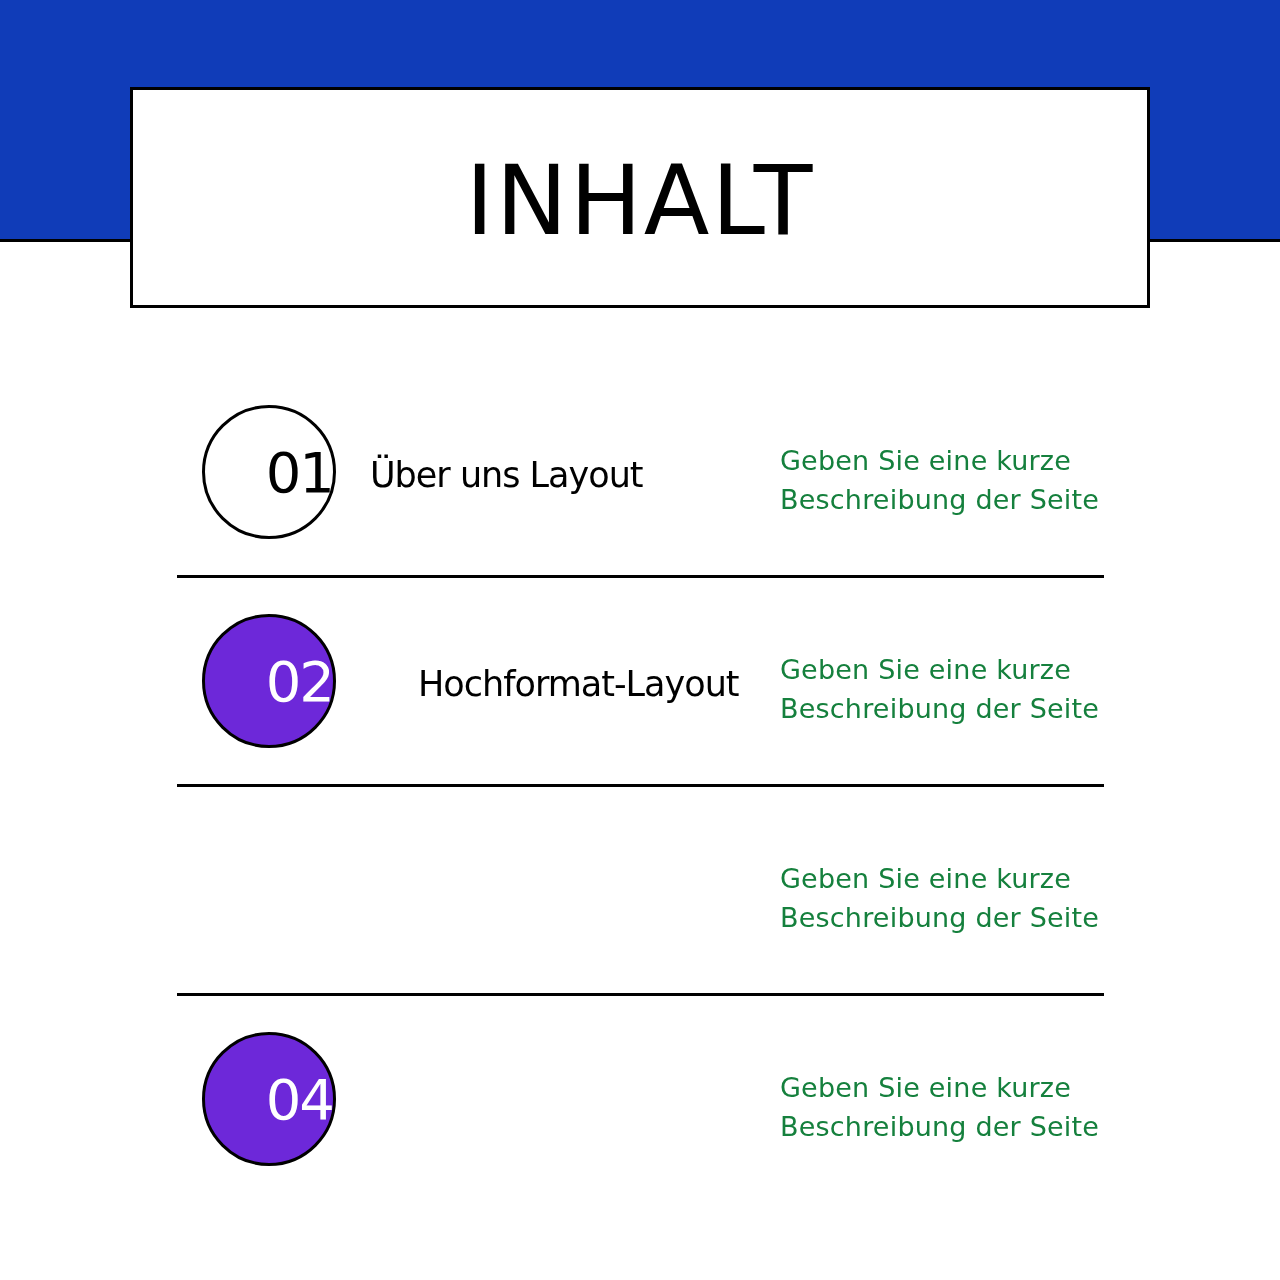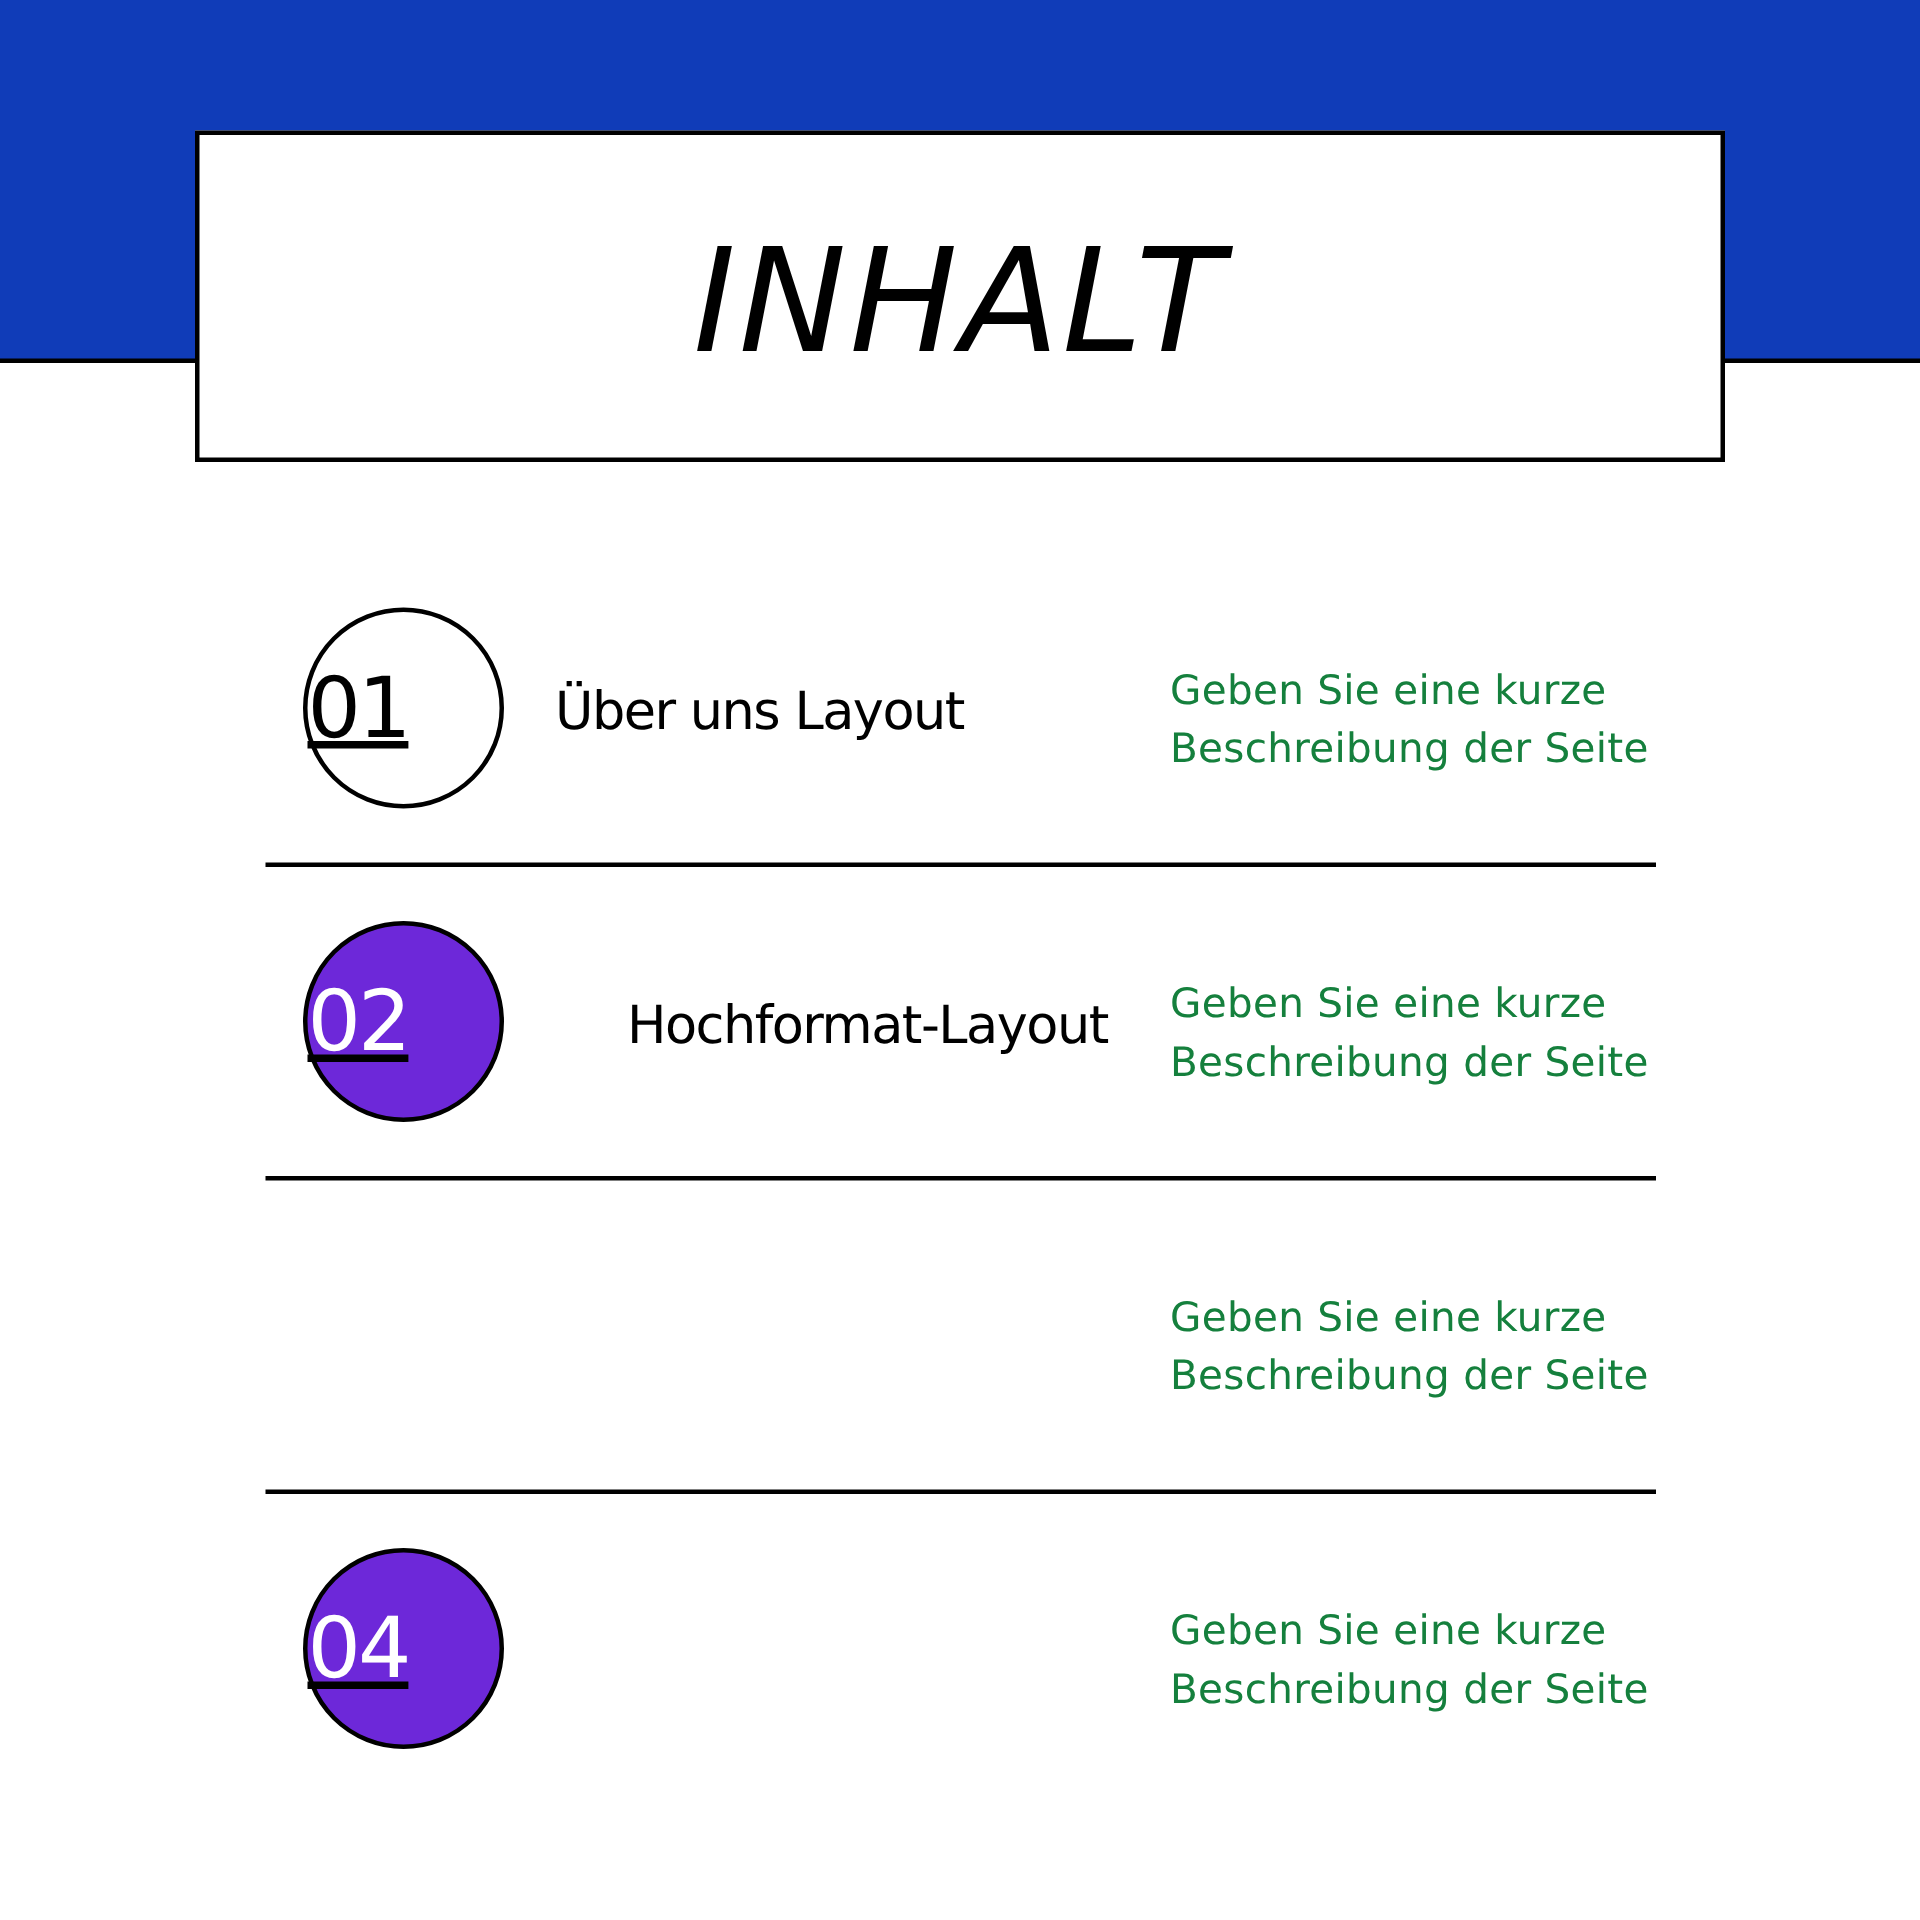--- a/index.html
+++ b/index.html
@@ -1,21 +1,21 @@
 <!DOCTYPE html>
 <html><head>
   <meta charset="utf-8">
   <style>
     html, body { margin:0; padding:0; }
     body { width:1280px; height:1280px; background:#ffffff; position:relative; overflow:hidden; font-family:"DejaVu Sans", sans-serif; }
     .band { position:absolute; left:0; top:0; width:1280px; height:239px; background:#103cb8; border-bottom:3px solid #000; }
     .title-box { position:absolute; left:130px; top:87px; width:1014px; height:215px; background:#fff; border:3px solid #000; display:flex; align-items:center; justify-content:center; }
-    .title { font-family:"DejaVu Sans", sans-serif; font-size:96px; font-weight:normal; color:#000; letter-spacing:2px; margin-top:6px;font-style:italic; }
+    .title { font-family:"DejaVu Sans", sans-serif; font-size:96px; font-weight:normal; color:#000; letter-spacing:2px; margin-top:6px; }
     .row { position:absolute; left:0; width:1280px; height:140px; }
-    .circle { position:absolute; left:202px; width:128px; height:128px; border:3px solid #000; border-radius:50%; display:flex; align-items:center; justify-content:flex-start; box-sizing:content-box;text-decoration:underline; }
+    .circle { position:absolute; left:202px; width:128px; height:128px; border:3px solid #000; border-radius:50%; display:flex; align-items:center; justify-content:flex-end; box-sizing:content-box; }
     .circle.filled { background:#6d28d9; }
     .circle.outline { background:#fff; }
     .num { font-family:"DejaVu Sans", sans-serif; font-size:56px; font-weight:normal; letter-spacing:-2px; }
     .circle.filled .num { color:#fff; }
     .circle.outline .num { color:#000; }
     .label { position:absolute; left:370px; font-size:35px; color:#000; white-space:nowrap; letter-spacing:-1px; }
     .desc { position:absolute; left:780px; font-size:27px; line-height:39px; color:#15803d; white-space:nowrap; letter-spacing:0.2px; }
     .divider { position:absolute; left:177px; width:927px; height:3px; background:#000; }
   </style>
 </head>

